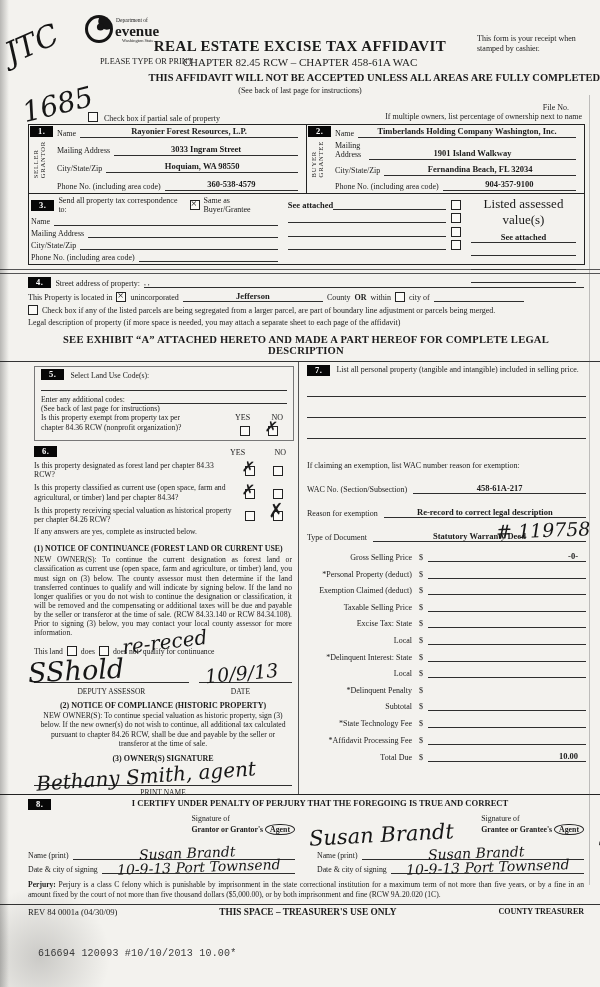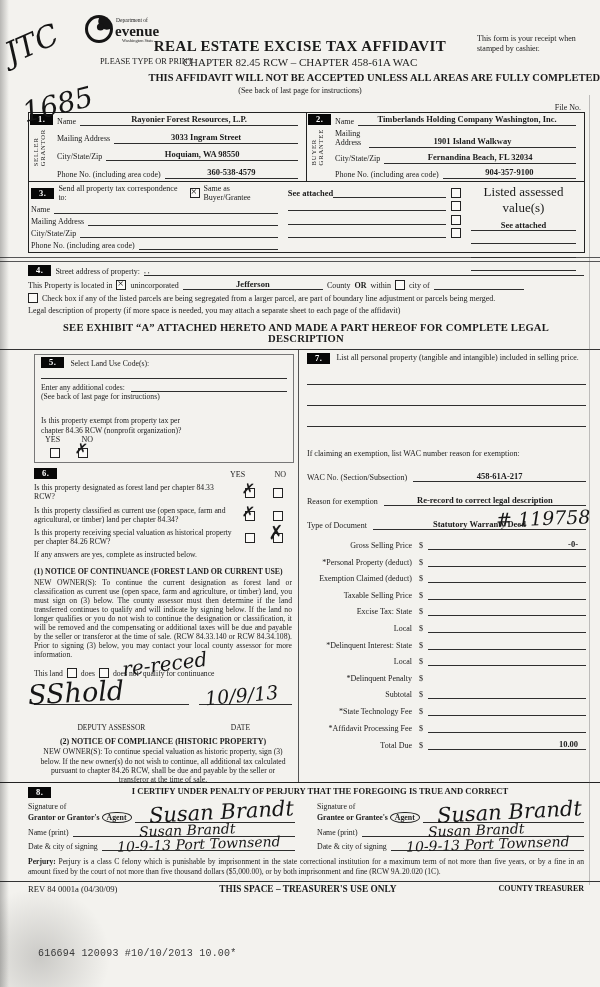--- a/index.html
+++ b/index.html
@@ -34,21 +34,21 @@
   .logo-dept{font-size:5.5px;margin-top:4px;}
   .logo-rev{font-size:15px;font-weight:700;margin-left:-1px;}
   .logo-state{font-size:4.5px;margin-left:6px;}
   .please{position:absolute;left:100px;top:57px;font-size:8.3px;}
   .titleblock{text-align:center;padding-top:24px;line-height:1.2;}
   .t-title{font-size:15px;font-weight:700;letter-spacing:.4px;}
   .t-sub{font-size:11px;margin-top:1px;}
   .t-warning{font-size:10.5px;font-weight:700;margin-top:3px;text-align:right;}
   .t-seeback{font-size:8px;margin-top:1px;}
   .receipt{position:absolute;right:18px;top:34px;width:105px;font-size:8px;line-height:1.25;}
-  .fileno{text-align:right;font-size:8px;margin:2px 19px 0 0;}
+  .fileno{text-align:right;font-size:8px;margin:2px 31px 0 0;}
   .partialrow{display:flex;justify-content:space-between;font-size:8px;margin:0 18px 1px 88px;}
   .partialrow .cb{margin-right:4px;}
 
   
   .idbox{display:flex;border:1px solid #222;margin:0 15px 0 28px;height:68px;background:transparent;}
   .half{position:relative;flex:1;display:flex;}
   .half+.half{border-left:1px solid #222;}
   .strip{width:26px;position:relative;}
   .strip .chip{position:absolute;left:1px;top:1px;}
   .vlabels{position:absolute;left:3px;top:16px;display:flex;gap:0px;}
@@ -82,21 +82,21 @@
 
   
   .cols{display:flex;border-top:1.5px solid #333;height:432px;overflow:hidden;}
   .colL{width:298px;padding-left:28px;box-sizing:border-box;font-size:7.7px;}
   .colR{flex:1;border-left:1px solid #555;padding:3px 14px 0 8px;font-size:8px;position:relative;}
 
   .sec5box{border:1px solid #777;margin:4px 4px 0 6px;padding:2px 6px 4px;}
   .sec5box .r1{display:flex;align-items:flex-end;gap:6px;}
   .sec5box .fline{flex:1;min-height:9px;}
   .blankline{border-bottom:1px solid #2e2e2e;height:10px;}
-  .ynwrap{display:flex;margin-top:15px;flex-direction:column;}
+  .ynwrap{display:flex;margin-top:0;}
   .ynq{flex:1;line-height:1.25;}
   .yncol{width:56px;text-align:center;}
   .ynhead{display:flex;justify-content:space-between;font-size:8px;padding:0 4px;}
   .ynboxes{display:flex;justify-content:space-between;padding:0 9px;margin-top:4px;}
 
   .sec6{margin:5px 6px 0 6px;}
   .sec6hdr{display:flex;justify-content:space-between;align-items:flex-end;}
   .sec6hdr .ynhead{width:56px;}
   .qrow{display:flex;margin-top:4px;}
   .qrow .qt{flex:1;padding-right:4px;line-height:1.2;}
@@ -104,21 +104,21 @@
   .ifany{margin-top:3px;}
   .n1title{font-weight:700;font-size:7.8px;margin-top:8px;}
   .n1body{text-align:justify;line-height:1.18;margin-top:2px;}
   .thisland{position:relative;display:flex;align-items:center;gap:4px;margin-top:9px;}
   .hw-rereced{position:absolute;left:88px;top:-16px;font-size:20px;transform:rotate(-7deg);z-index:2;}
   .sigpair{display:flex;gap:10px;margin-top:26px;}
   .sigpair .s1{width:60%;position:relative;}
   .sigpair .s2{flex:1;position:relative;}
   .hw-deputy{position:absolute;left:-6px;bottom:-4px;font-size:27px;transform:rotate(-3deg);}
   .hw-depdate{position:absolute;left:6px;bottom:-2px;font-size:19px;transform:rotate(-5deg);}
-  .siglabels{display:flex;margin-top:18px;font-size:7.5px;}
+  .siglabels{display:flex;margin-top:4px;font-size:7.5px;}
   .siglabels .a{width:60%;text-align:center;}
   .siglabels .b{flex:1;text-align:center;}
   .n2title{font-weight:700;text-align:center;font-size:8px;margin-top:5px;}
   .n2body{text-align:center;line-height:1.2;margin-top:1px;padding:0 2px;}
   .ownsig{font-weight:700;text-align:center;font-size:8px;margin-top:6px;}
   .ownline{position:relative;margin-top:22px;}
   .hw-owner{position:absolute;left:2px;bottom:-3px;font-size:20px;transform:rotate(-4deg);}
   .printname{font-weight:400;text-align:center;font-size:7.5px;margin-top:2px;position:relative;}
 
   
@@ -135,21 +135,21 @@
   .dollar{margin:0 5px 0 7px;}
   .feeline{width:158px;border-bottom:1px solid #2e2e2e;text-align:right;min-height:10px;
            font-weight:700;font-size:8.5px;padding-right:8px;box-sizing:border-box;}
 
   
   .sec8{border-top:1.5px solid #222;position:relative;padding-top:3px;}
   .sec8 .chip{position:absolute;left:28px;top:4px;}
   .certify{text-align:center;font-weight:700;font-size:8.6px;margin-left:40px;}
   .sigblocks{display:flex;gap:22px;margin:6px 16px 0 28px;}
   .sigblock{flex:1;}
-  .sb-r1{display:flex;align-items:flex-end;position:relative;}
+  .sb-r1{display:flex;align-items:flex-end;position:relative;flex-direction:column;}
   .sb-lbls{font-size:7.8px;line-height:1.25;white-space:nowrap;}
   .sb-r1 .fline{flex:1;min-height:10px;margin-left:3px;position:relative;}
   .circled{display:inline-block;border:1.2px solid #222;border-radius:50%;padding:0 4px;}
   .hw-sig8{position:absolute;left:14px;bottom:-2px;font-size:21px;transform:rotate(-3deg);}
   .sb-r2{display:flex;align-items:flex-end;font-size:7.8px;margin-top:3px;}
   .sb-r2 .fline{flex:1;min-height:10px;margin-left:4px;position:relative;text-align:center;}
   .hw-sm8{font-size:14px;position:absolute;left:30%;bottom:-2px;transform:rotate(-2deg);}
   .perjury{margin:6px 16px 0 28px;font-size:7.6px;line-height:1.3;text-align:justify;}
 
   .footer{border-top:1px solid #333;margin-top:4px;display:flex;justify-content:space-between;
@@ -189,20 +189,27 @@
     <div class="please">PLEASE TYPE OR PRINT</div>
     <div class="titleblock">
       <div class="t-title">REAL ESTATE EXCISE TAX AFFIDAVIT</div>
       <div class="t-sub">CHAPTER 82.45 RCW – CHAPTER 458-61A WAC</div>
       <div class="t-warning">THIS AFFIDAVIT WILL NOT BE ACCEPTED UNLESS ALL AREAS ARE FULLY COMPLETED</div>
       <div class="t-seeback">(See back of last page for instructions)</div>
     </div>
     <div class="receipt">This form is your receipt when stamped by cashier.</div>
   </div>
   <div class="fileno">File No.</div>
+  <div class="partialrow">
+    <span>
+      <span class="cb"></span>
+      <span>Check box if partial sale of property</span>
+    </span>
+    <span>If multiple owners, list percentage of ownership next to name</span>
+  </div>
 
   <div class="idbox">
     <div class="half">
       <div class="strip">
         <span class="chip">1.</span>
         <div class="vlabels">
           <span>SELLER</span>
           <span>GRANTOR</span>
         </div>
       </div>

